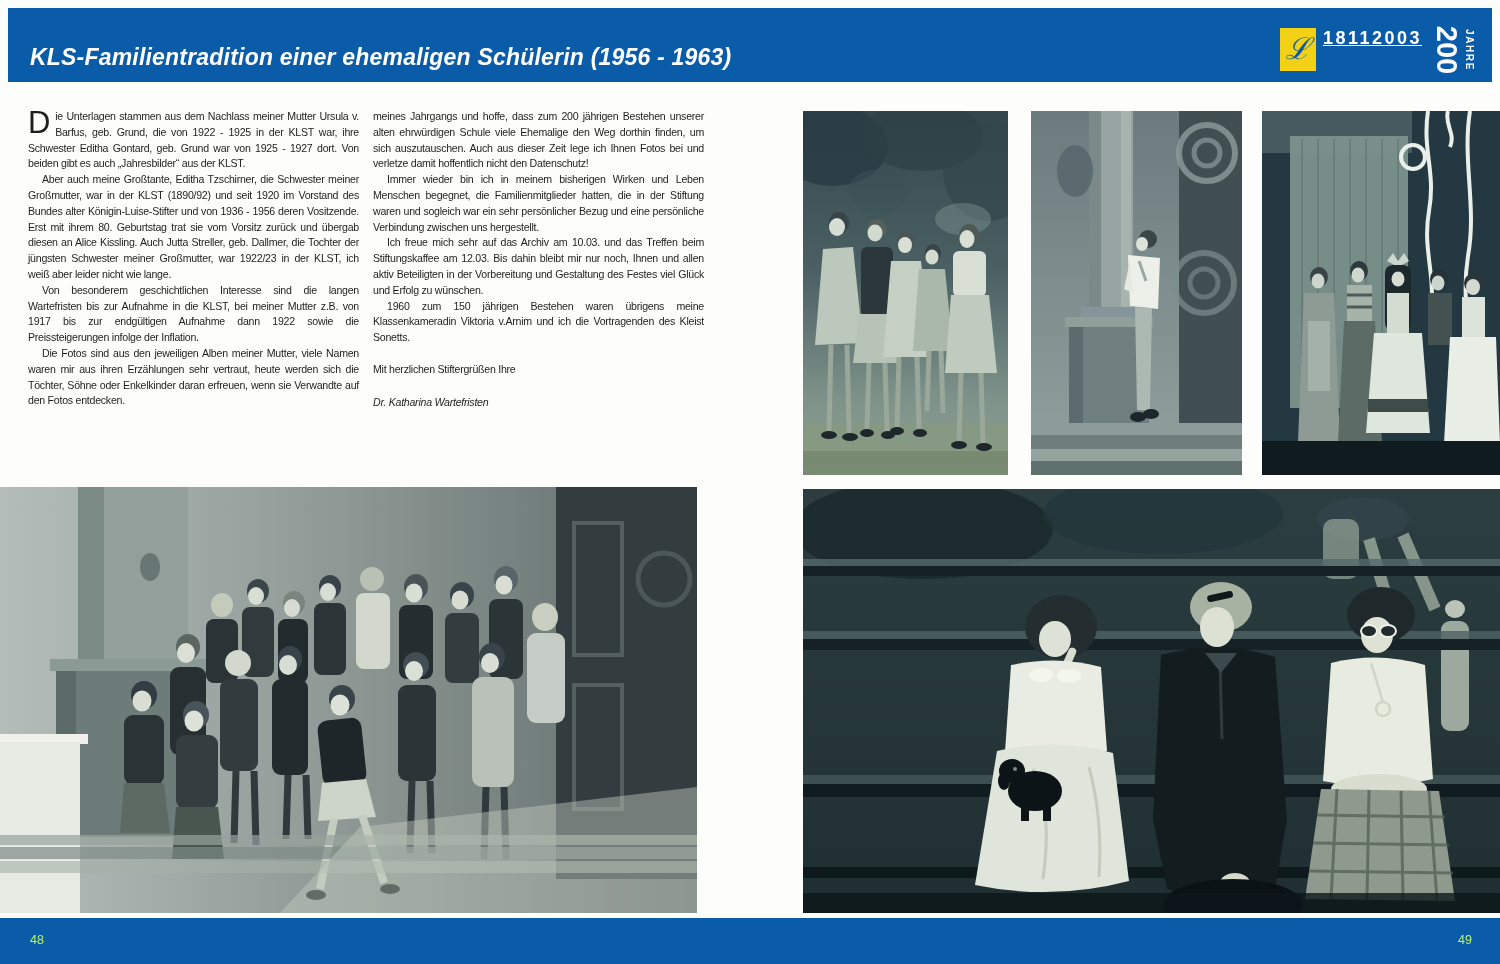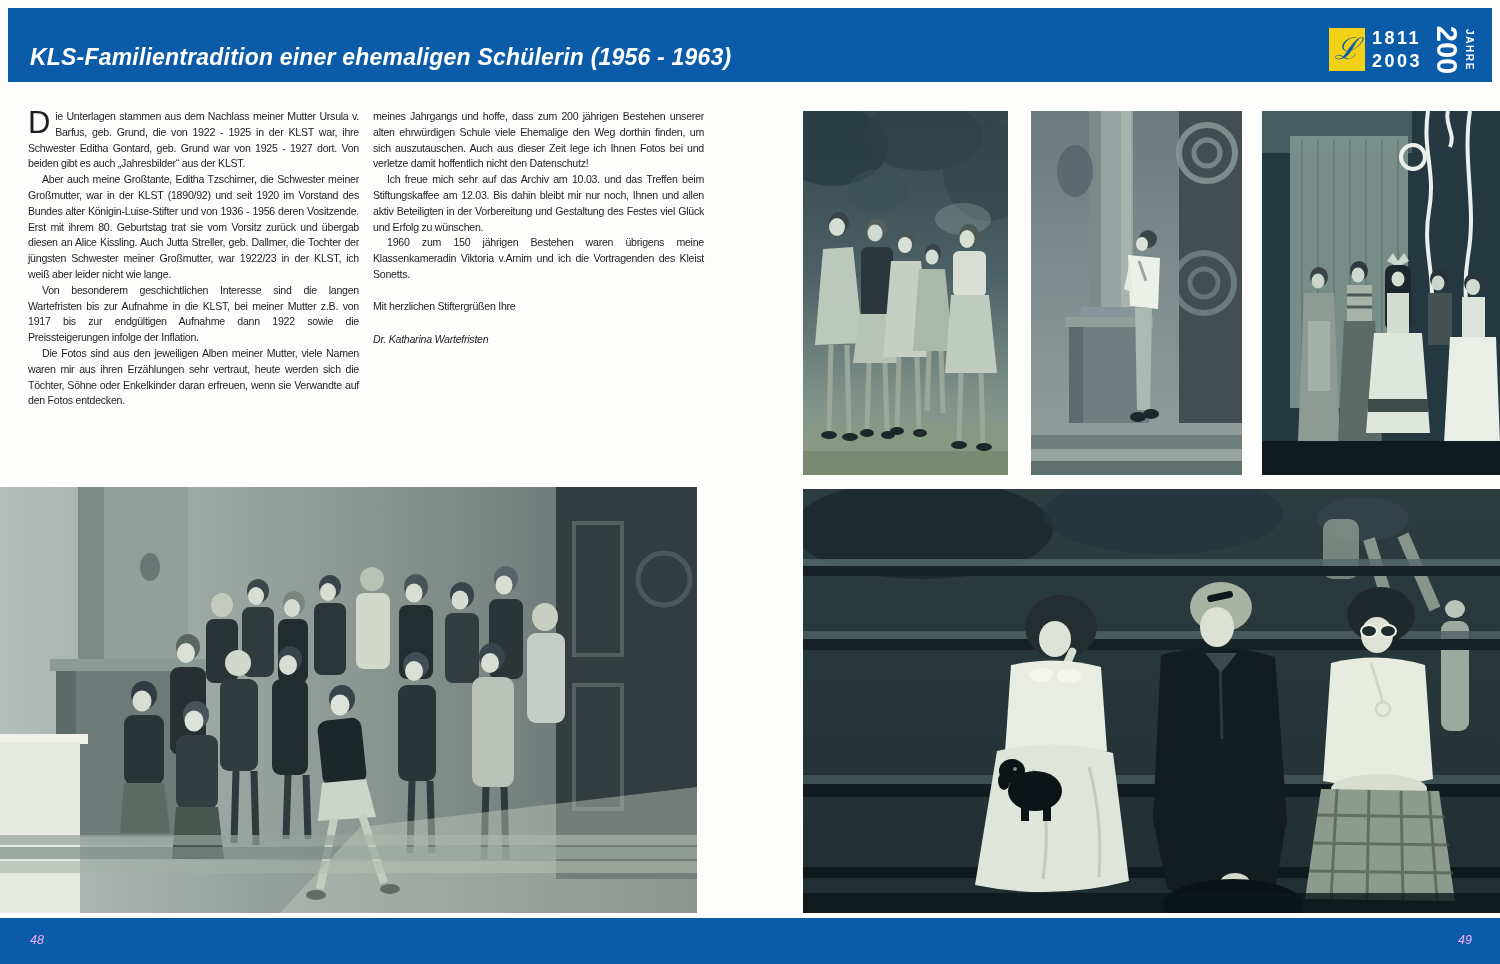--- a/index.html
+++ b/index.html
@@ -24,22 +24,22 @@
   .logo-square{
     width:36px;height:43px;background:var(--logo-yellow,#f2d117);
     display:flex;align-items:center;justify-content:center;
   }
   .logo-glyph{
     font-family:"DejaVu Serif","Liberation Serif",serif;
     font-style:italic;color:var(--logo-glyph,#0b5ca8);
     font-size:30px;line-height:1;transform:translateY(-1px);
   }
   .logo-years{
-    margin-left:7px;display:flex;flex-direction:column;justify-content:space-between;
-    color:#fff;font-weight:bold;font-size:18px;line-height:20px;letter-spacing:2.5px;
+    margin-left:7px;display:flex;flex-direction:row;justify-content:space-between;
+    color:#fff;font-weight:bold;font-size:18px;line-height:20px;letter-spacing:2.5px;text-decoration:underline;
   }
   .logo-rot-wrap{position:relative;margin-left:9px;width:30px;height:43px;}
   .logo-200{
     position:absolute;left:50%;top:50%;
     transform:translate(-50%,-50%) rotate(90deg);
     color:#fff;font-weight:bold;font-size:29px;line-height:1;letter-spacing:0;
     white-space:nowrap;
   }
   .logo-jahre-wrap{position:relative;margin-left:1px;width:13px;height:43px;}
   .logo-jahre{
@@ -63,21 +63,21 @@
     padding:1px 5px 0 0;font-weight:400;color:#1e1e1e;
   }
   .closing{margin-top:16px !important;}
   .signature{margin-top:17px !important;font-style:italic;}
   
   figure.photo{position:absolute;margin:0;padding:0;overflow:hidden;}
   figure.photo svg{display:block;width:100%;height:100%;}
   
   .footer-bar{
     position:absolute;left:0;bottom:0;width:1500px;height:46px;
-    background:var(--bar,#0b5ca8);color:#f0abfc;font-size:12.5px;font-style:italic;
+    background:var(--bar,#0b5ca8);color:#bef264;font-size:12.5px;
   }
   .page-num{position:absolute;top:15px;}
   .page-num.left{left:30px;}
   .page-num.right{right:28px;margin-left:23px;}
 </style>
 </head>
 <body>
 
 <div class="page">
 
@@ -102,20 +102,21 @@
 
   <div class="article">
     <div class="col">
       <p class="flush"><span class="dropcap">D</span><span>ie Unterlagen stammen aus dem Nachlass meiner Mutter Ursula v. Barfus, geb. Grund, die von 1922 - 1925 in der KLST war, ihre Schwester Editha Gontard, geb. Grund war von 1925 - 1927 dort. Von beiden gibt es auch „Jahresbilder“ aus der KLST.</span></p>
       <p>Aber auch meine Großtante, Editha Tzschirner, die Schwester meiner Großmutter, war in der KLST (1890/92) und seit 1920 im Vorstand des Bundes alter Königin-Luise-Stifter und von 1936 - 1956 deren Vositzende. Erst mit ihrem 80. Geburtstag trat sie vom Vorsitz zurück und übergab diesen an Alice Kissling. Auch Jutta Streller, geb. Dallmer, die Tochter der jüngsten Schwester meiner Großmutter, war 1922/23 in der KLST, ich weiß aber leider nicht wie lange.</p>
       <p>Von besonderem geschichtlichen Interesse sind die langen Wartefristen bis zur Aufnahme in die KLST, bei meiner Mutter z.B. von 1917 bis zur endgültigen Aufnahme dann 1922 sowie die Preissteigerungen infolge der Inflation.</p>
       <p>Die Fotos sind aus den jeweiligen Alben meiner Mutter, viele Namen waren mir aus ihren Erzählungen sehr vertraut, heute werden sich die Töchter, Söhne oder Enkelkinder daran erfreuen, wenn sie Verwandte auf den Fotos entdecken.</p>
     </div>
     <div class="col">
       <p class="flush">meines Jahrgangs und hoffe, dass zum 200 jährigen Bestehen unserer alten ehrwürdigen Schule viele Ehemalige den Weg dorthin finden, um sich auszutauschen. Auch aus dieser Zeit lege ich Ihnen Fotos bei und verletze damit hoffentlich nicht den Datenschutz!</p>
+      <p>Immer wieder bin ich in meinem bisherigen Wirken und Leben Menschen begegnet, die Familienmitglieder hatten, die in der Stiftung waren und sogleich war ein sehr persönlicher Bezug und eine persönliche Verbindung zwischen uns hergestellt.</p>
       <p>Ich freue mich sehr auf das Archiv am 10.03. und das Treffen beim Stiftungskaffee am 12.03. Bis dahin bleibt mir nur noch, Ihnen und allen aktiv Beteiligten in der Vorbereitung und Gestaltung des Festes viel Glück und Erfolg zu wünschen.</p>
       <p>1960 zum 150 jährigen Bestehen waren übrigens meine Klassenkameradin Viktoria v.Arnim und ich die Vortragenden des Kleist Sonetts.</p>
       <p class="flush closing">Mit herzlichen Stiftergrüßen Ihre</p>
       <p class="flush signature">Dr. Katharina Wartefristen</p>
     </div>
   </div>
 
   <figure class="photo" style="left:803px;top:111px;width:205px;height:364px" aria-label="Black-and-white photo of five schoolgirls in summer dresses standing close together under trees">
     <svg viewBox="0 0 205 364" preserveAspectRatio="none">
       <defs>

